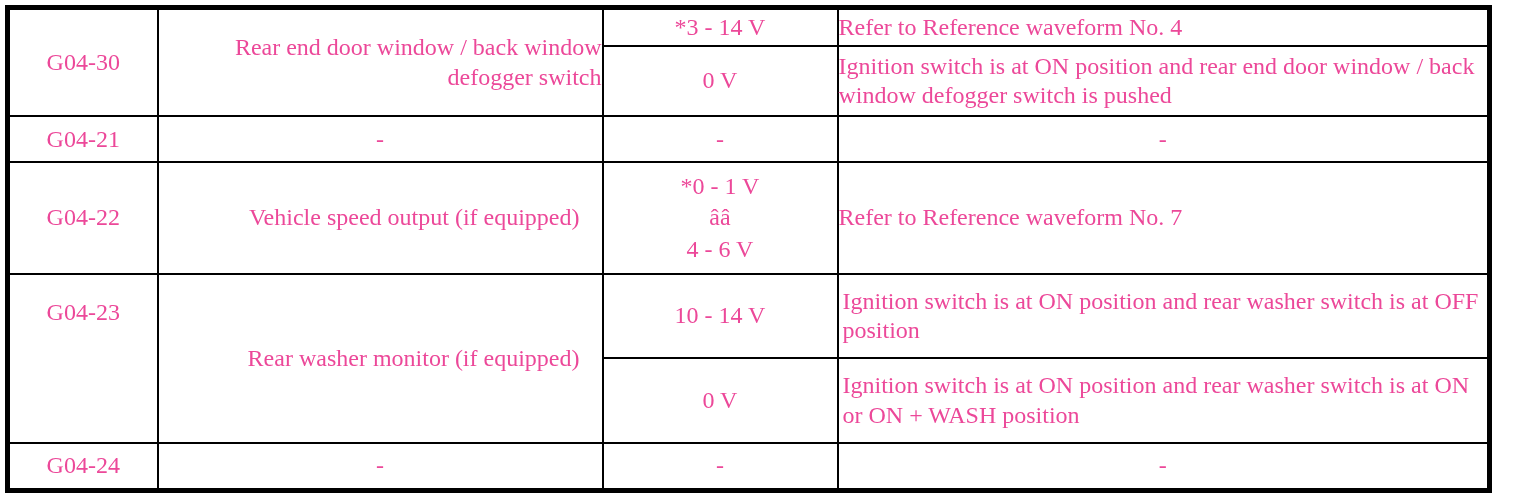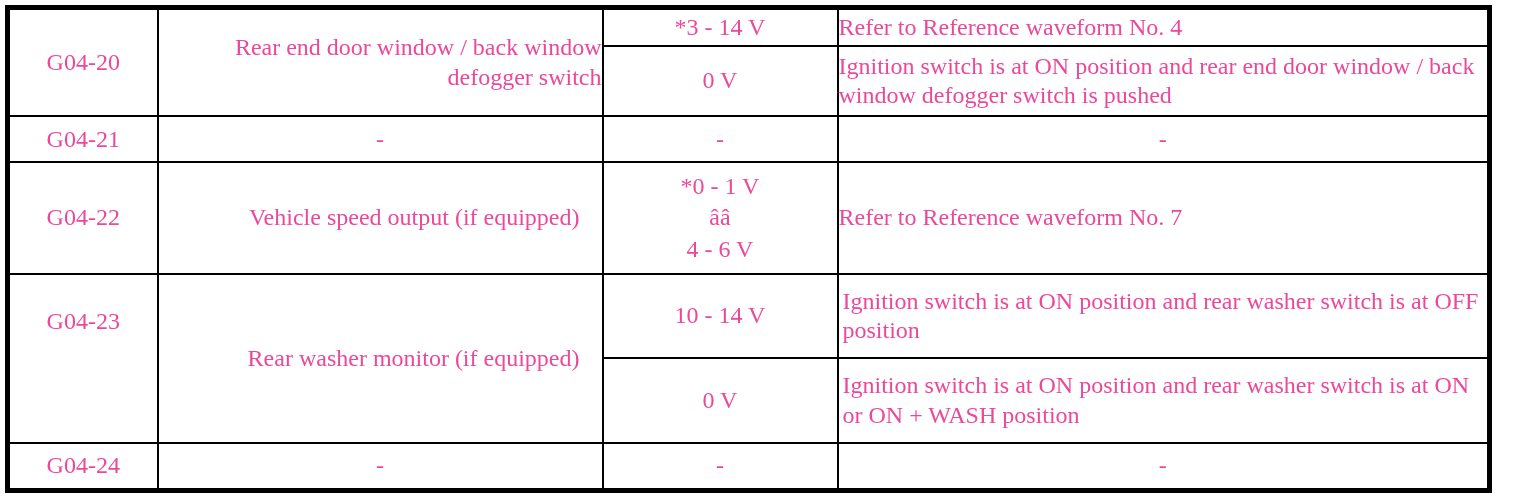--- a/index.html
+++ b/index.html
@@ -108,21 +108,21 @@
   <table class="terminal-table">
     <colgroup>
       <col class="col-id">
       <col class="col-name">
       <col class="col-volt">
       <col class="col-desc">
     </colgroup>
     <tbody>
 
       <tr>
-        <td class="cell-id" rowspan="2">G04-20</td>
+        <td class="cell-id" rowspan="2">G04-30</td>
         <td class="cell-name" rowspan="2">Rear end door window / back window defogger switch</td>
         <td class="cell-volt">*3 - 14 V</td>
         <td class="cell-desc">Refer to Reference waveform No. 4</td>
       </tr>
       <tr>
         <td class="cell-volt">0 V</td>
         <td class="cell-desc">Ignition switch is at ON position and rear end door window / back window defogger switch is pushed</td>
       </tr>
 
       <tr class="grouptop">
@@ -137,21 +137,21 @@
         <td class="cell-name mid">Vehicle speed output (if equipped)</td>
         <td class="cell-volt multiline">
           <div>*0 - 1 V</div>
           <div>ââ</div>
           <div>4 - 6 V</div>
         </td>
         <td class="cell-desc">Refer to Reference waveform No. 7</td>
       </tr>
 
       <tr class="grouptop">
-        <td class="cell-id" rowspan="2" style="vertical-align: top; padding-top: 32px;">G04-23</td>
+        <td class="cell-id" rowspan="2" style="vertical-align: top; padding-top: 23px;">G04-23</td>
         <td class="cell-name mid" rowspan="2">Rear washer monitor (if equipped)</td>
         <td class="cell-volt">10 - 14 V</td>
         <td class="cell-desc mid">Ignition switch is at ON position and rear washer switch is at OFF position</td>
       </tr>
       <tr>
         <td class="cell-volt">0 V</td>
         <td class="cell-desc mid">Ignition switch is at ON position and rear washer switch is at ON or ON + WASH position</td>
       </tr>
 
       <tr class="grouptop">

